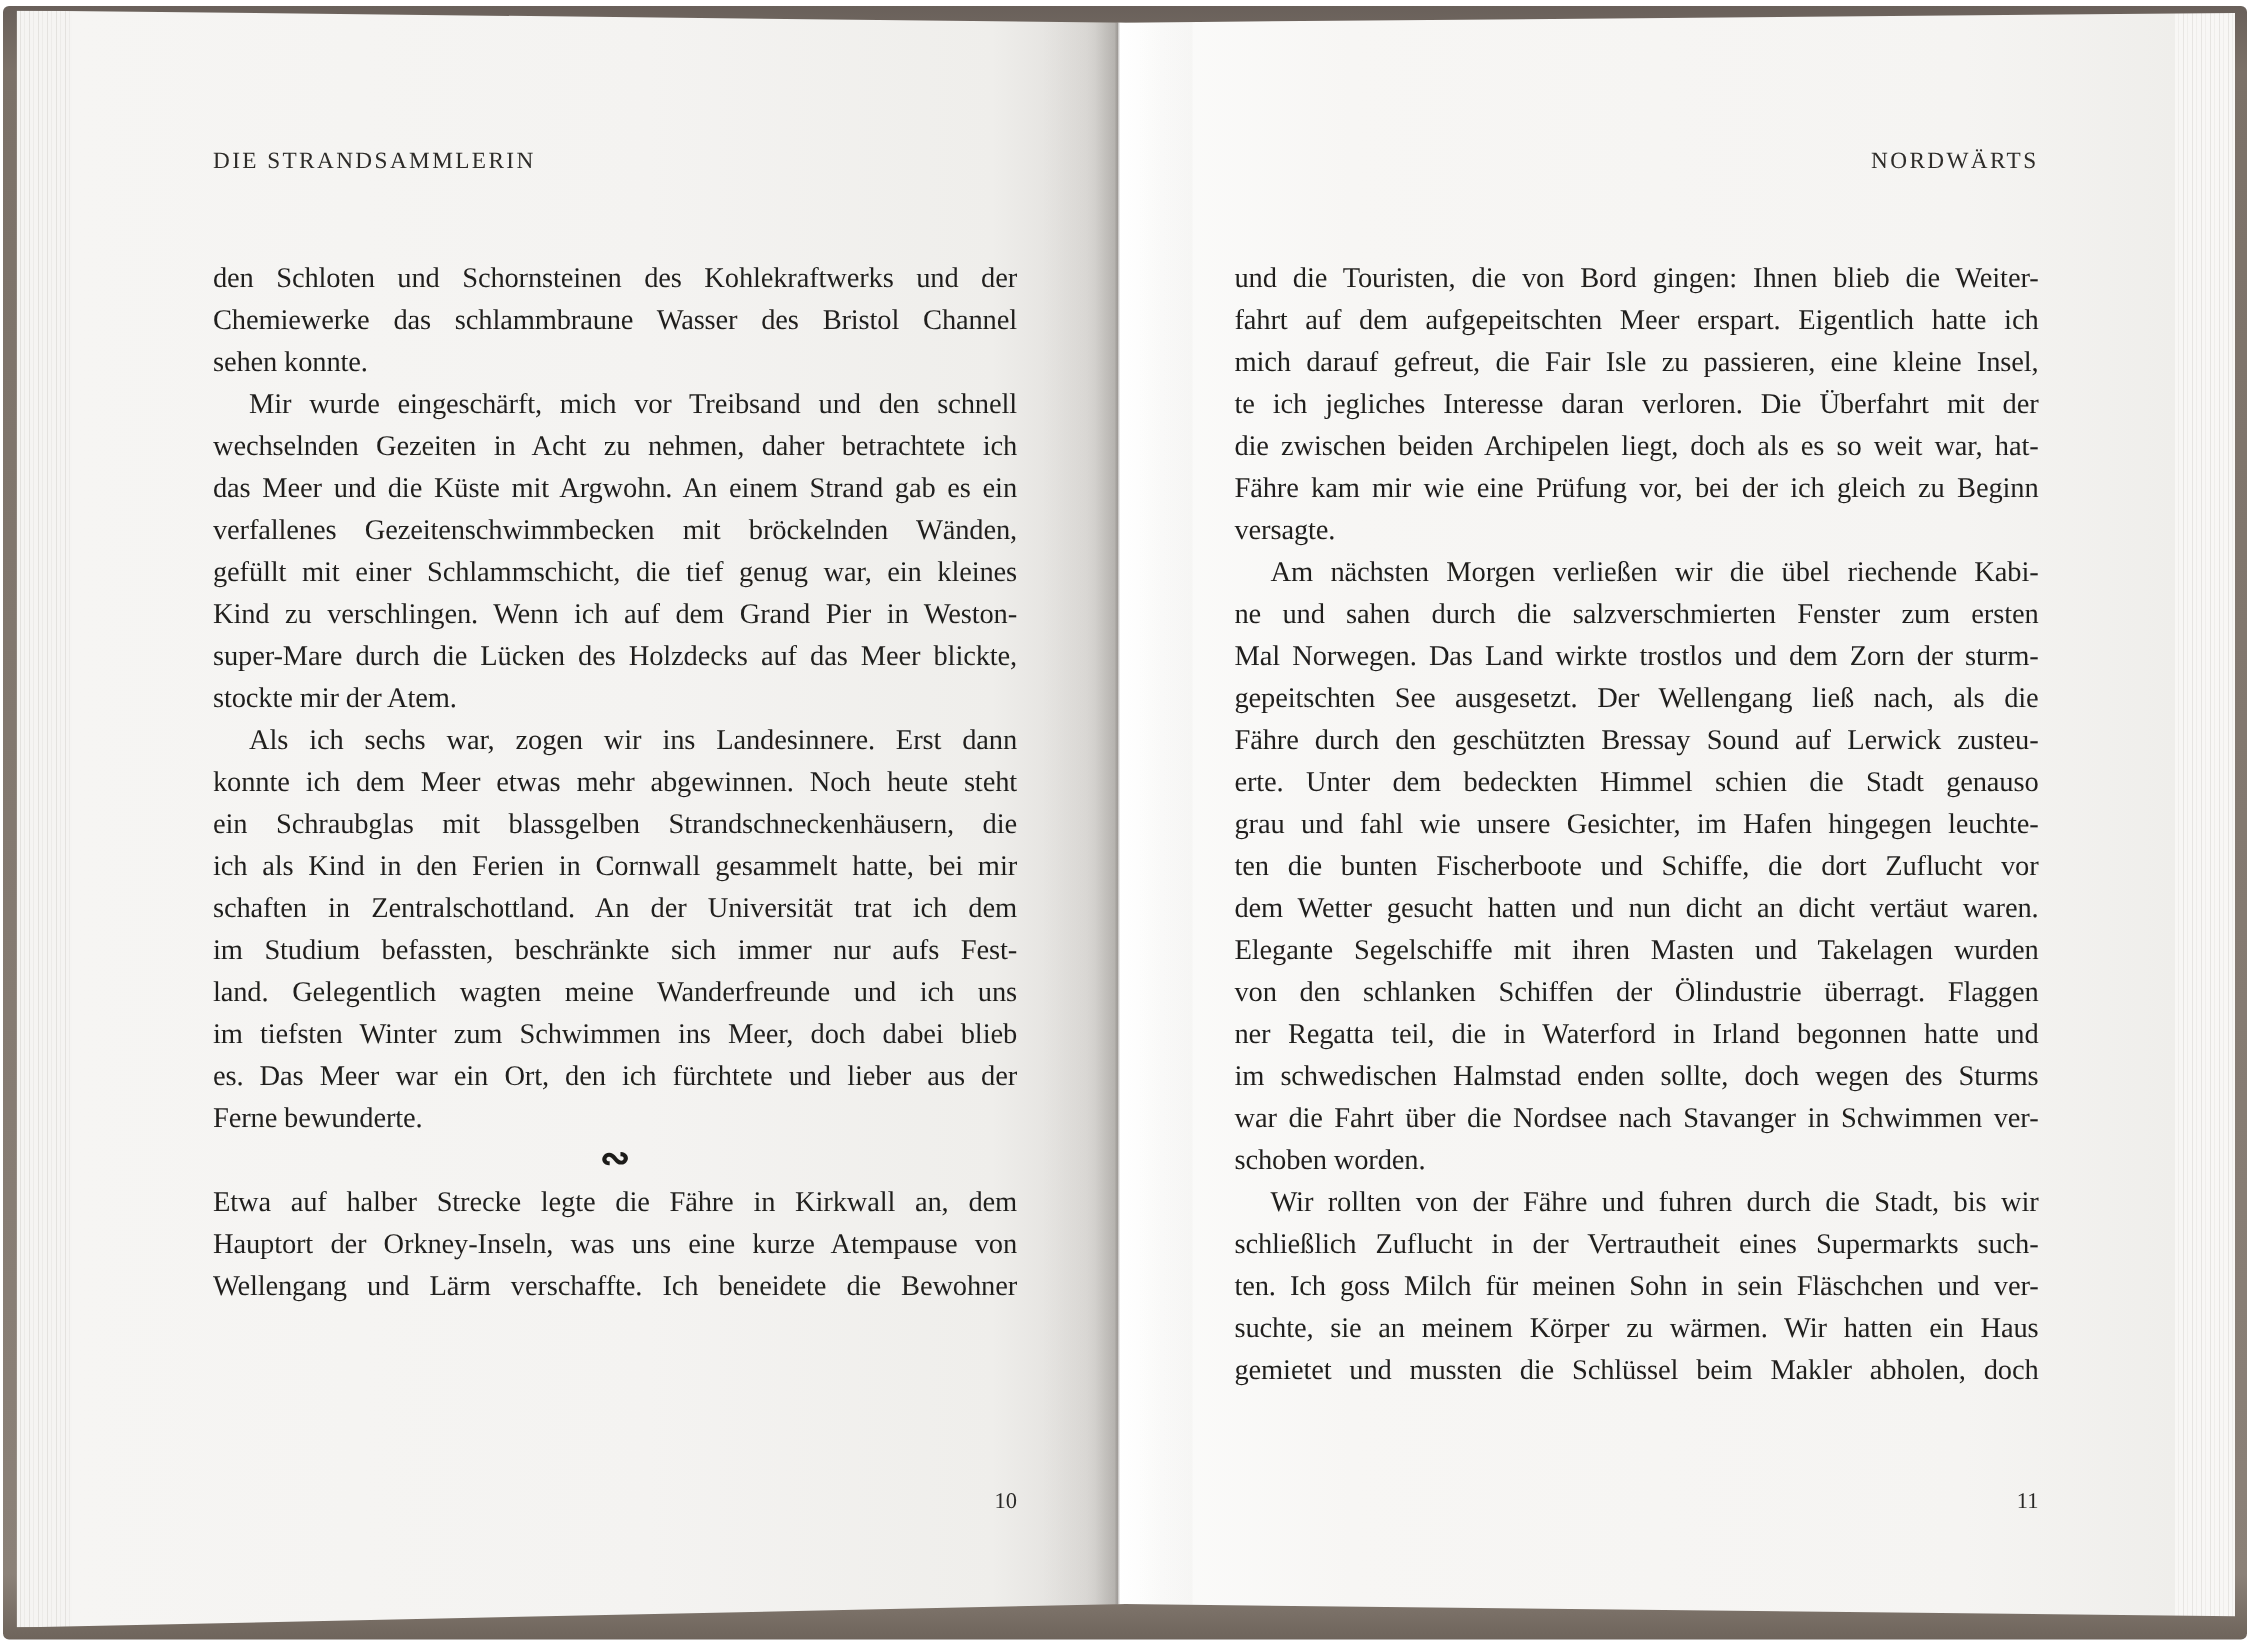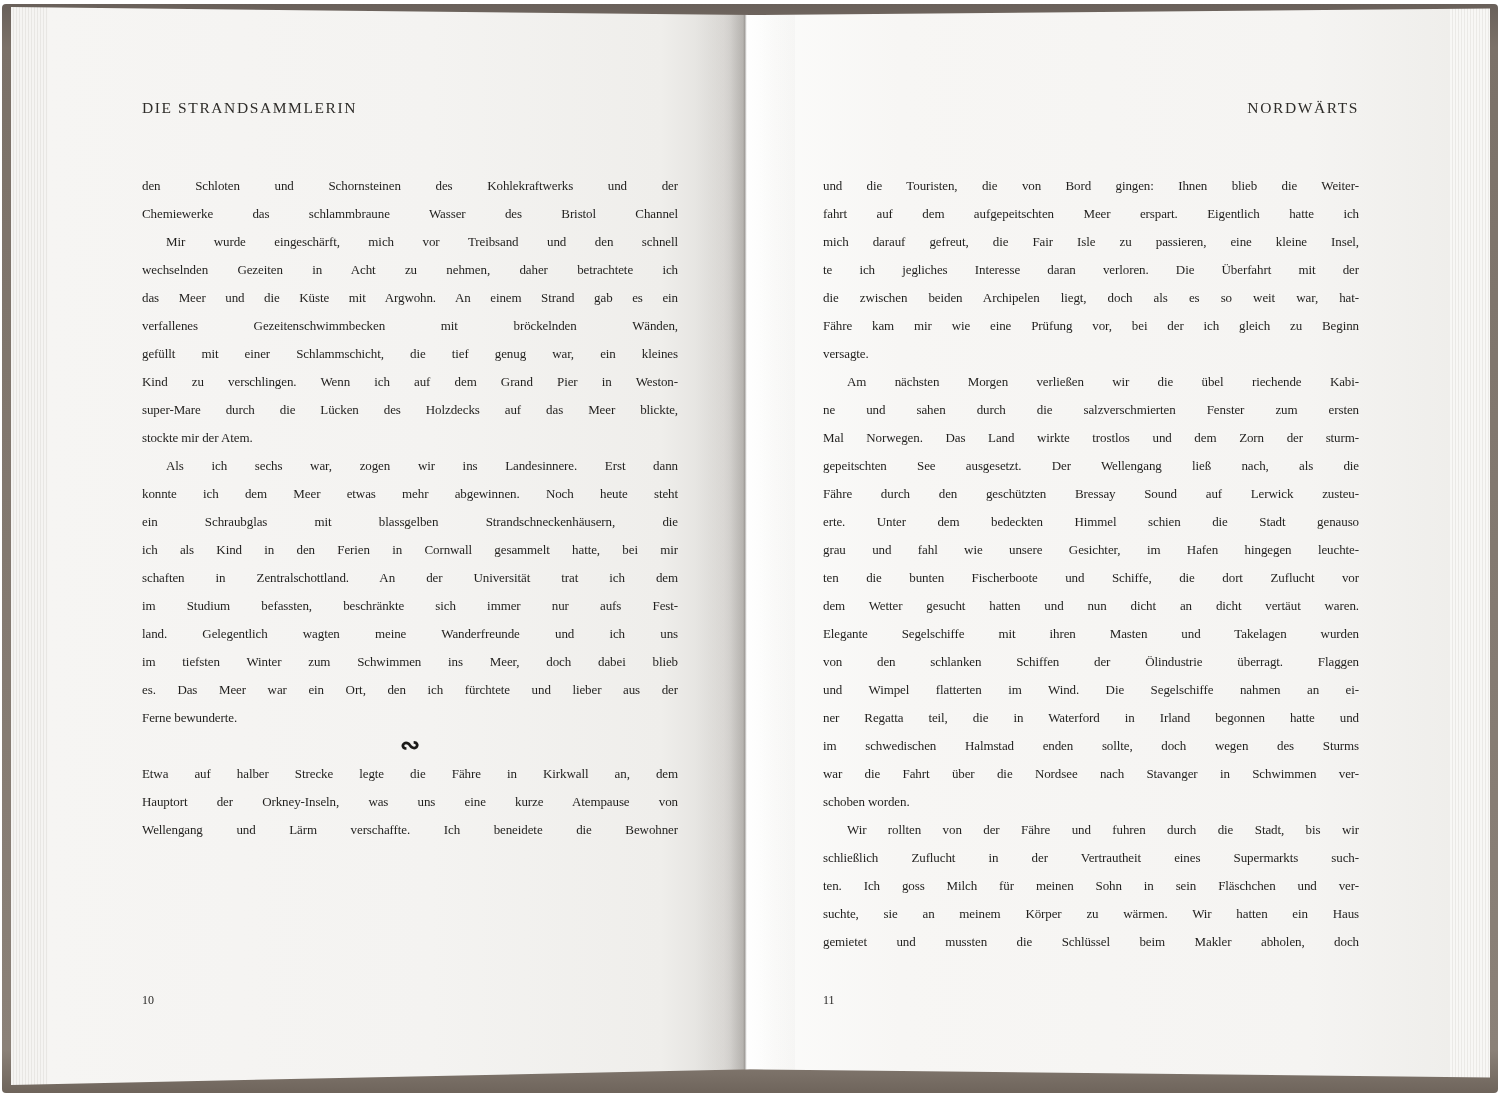--- a/index.html
+++ b/index.html
@@ -47,32 +47,32 @@
   .col { position:absolute; top:4px; height:1096px; }
   .col-left  { left:142px; width:536px; }
   .col-right { left:823px; width:536px; }
   .running-header {
     position:absolute; top:95px; left:0; right:0;
     font-size:15.5px; letter-spacing:1.6px; color:#2e2c29; white-space:nowrap;
   }
   .header-right { text-align:right; }
   .pagebody { position:absolute; top:168px; left:0; right:0; }
   .line {
-    height:28px; line-height:28px; font-size:13px; letter-spacing:-0.1px;
+    height:28px; line-height:28px; font-size:19px; letter-spacing:-0.1px;
     color:#201f1d; text-align:justify; text-align-last:justify; overflow:visible;
   }
   .line.last   { text-align-last:left; }
   .line.indent { text-indent:24px; }
   .ornament-row {
     height:28px; line-height:26px; text-align:center;
     font-size:24px; font-weight:bold; color:#1c1b19;
   }
   .pagenum {
-    position:absolute; top:989px; left:0; right:0; text-align:left;
-    font-size:12px; color:#2a2927;
+    position:absolute; top:989px; left:0; right:0; text-align:right;
+    font-size:15px; color:#2a2927;
   }
 </style>
 </head>
 <body>
 
 <div class="scene">
   <div class="book">
     <div class="paper">
       <div class="edge edge-left"></div>
       <div class="edge edge-right"></div>
@@ -82,20 +82,21 @@
     </div>
   </div>
 
   <div class="textlayer">
     <div class="col col-left">
       <div class="running-header header-left">DIE STRANDSAMMLERIN</div>
       <div class="pagebody">
           <div class="paragraph">
             <div class="line">den Schloten und Schornsteinen des Kohlekraftwerks und der</div>
             <div class="line">Chemiewerke das schlammbraune Wasser des Bristol Channel</div>
+            <div class="line last">sehen konnte.</div>
           </div>
           <div class="paragraph">
             <div class="line indent">Mir wurde eingeschärft, mich vor Treibsand und den schnell</div>
             <div class="line">wechselnden Gezeiten in Acht zu nehmen, daher betrachtete ich</div>
             <div class="line">das Meer und die Küste mit Argwohn. An einem Strand gab es ein</div>
             <div class="line">verfallenes Gezeitenschwimmbecken mit bröckelnden Wänden,</div>
             <div class="line">gefüllt mit einer Schlammschicht, die tief genug war, ein kleines</div>
             <div class="line">Kind zu verschlingen. Wenn ich auf dem Grand Pier in Weston-</div>
             <div class="line">super-Mare durch die Lücken des Holzdecks auf das Meer blickte,</div>
             <div class="line last">stockte mir der Atem.</div>
@@ -139,21 +140,20 @@
             <div class="line">ne und sahen durch die salzverschmierten Fenster zum ersten</div>
             <div class="line">Mal Norwegen. Das Land wirkte trostlos und dem Zorn der sturm-</div>
             <div class="line">gepeitschten See ausgesetzt. Der Wellengang ließ nach, als die</div>
             <div class="line">Fähre durch den geschützten Bressay Sound auf Lerwick zusteu-</div>
             <div class="line">erte. Unter dem bedeckten Himmel schien die Stadt genauso</div>
             <div class="line">grau und fahl wie unsere Gesichter, im Hafen hingegen leuchte-</div>
             <div class="line">ten die bunten Fischerboote und Schiffe, die dort Zuflucht vor</div>
             <div class="line">dem Wetter gesucht hatten und nun dicht an dicht vertäut waren.</div>
             <div class="line">Elegante Segelschiffe mit ihren Masten und Takelagen wurden</div>
             <div class="line">von den schlanken Schiffen der Ölindustrie überragt. Flaggen</div>
-            <div class="line">und Wimpel flatterten im Wind. Die Segelschiffe nahmen an ei-</div>
             <div class="line">ner Regatta teil, die in Waterford in Irland begonnen hatte und</div>
             <div class="line">im schwedischen Halmstad enden sollte, doch wegen des Sturms</div>
             <div class="line">war die Fahrt über die Nordsee nach Stavanger in Schwimmen ver-</div>
             <div class="line last">schoben worden.</div>
           </div>
           <div class="paragraph">
             <div class="line indent">Wir rollten von der Fähre und fuhren durch die Stadt, bis wir</div>
             <div class="line">schließlich Zuflucht in der Vertrautheit eines Supermarkts such-</div>
             <div class="line">ten. Ich goss Milch für meinen Sohn in sein Fläschchen und ver-</div>
             <div class="line">suchte, sie an meinem Körper zu wärmen. Wir hatten ein Haus</div>

